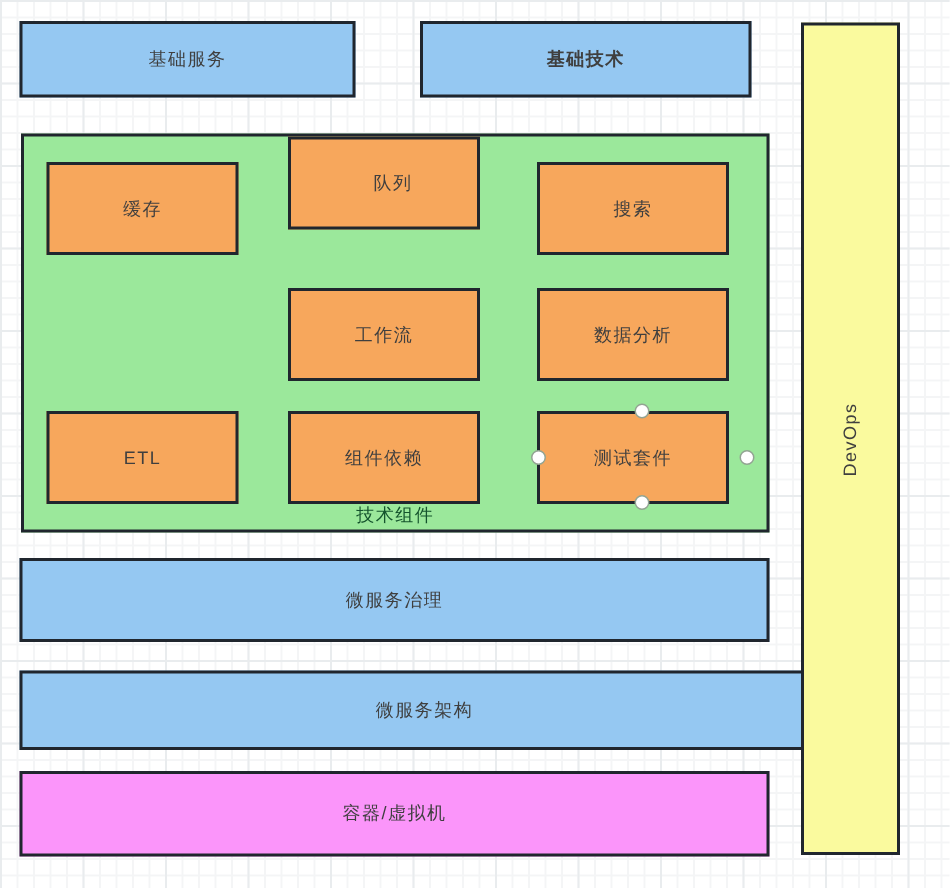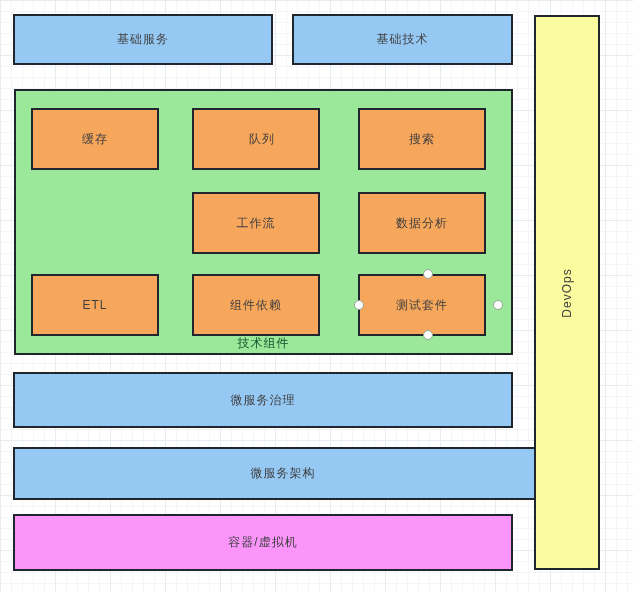--- a/index.html
+++ b/index.html
@@ -26,35 +26,35 @@
     font-size: 12px; color: #3f3f3f;
     letter-spacing: 1px;
   }
   .blue   { background: #95c8f2; }
   .green  { background: #9bе89b; }
   .green  { background: #9be89b; }
   .orange { background: #f7a75c; }
   .yellow { background: #fafa9e; }
   .pink   { background: #fb95fa; }
 
-  .top-box-1 { left: 13px;  top: 14px; width: 260px; height: 51px; }
-  .top-box-2 { left: 292px; top: 14px; width: 221px; height: 51px; }
+  .top-box-1 { left: 13px;  top: 14px; width: 224px; height: 51px; }
+  .top-box-2 { left: 280px; top: 14px; width: 221px; height: 51px; font-weight: bold; }
 
   .container-box {
     left: 14px; top: 89px; width: 499px; height: 266px;
     align-items: flex-end; justify-content: center;
   }
   .container-label {
     position: absolute; bottom: 1px; left: 0; right: 0;
     text-align: center; font-size: 12px; color: #14532d; letter-spacing: 1px;
   }
 
   .comp { width: 128px; height: 62px; }
   .c0 { left: 31px;  top: 108px; }
-  .c1 { left: 192px; top: 108px; padding-left: 12px; }
+  .c1 { left: 192px; top: 91px; padding-left: 12px; }
   .c2 { left: 358px; top: 108px; }
   .c3 { left: 31px;  top: 192px; }
   .c4 { left: 192px; top: 192px; }
   .c5 { left: 358px; top: 192px; }
   .c6 { left: 31px;  top: 274px; }
   .c7 { left: 192px; top: 274px; }
   .c8 { left: 358px; top: 274px; }
 
   .bar-1 { left: 13px; top: 372px; width: 500px; height: 56px; }
   .bar-2 { left: 13px; top: 447px; width: 540px; height: 53px; }

